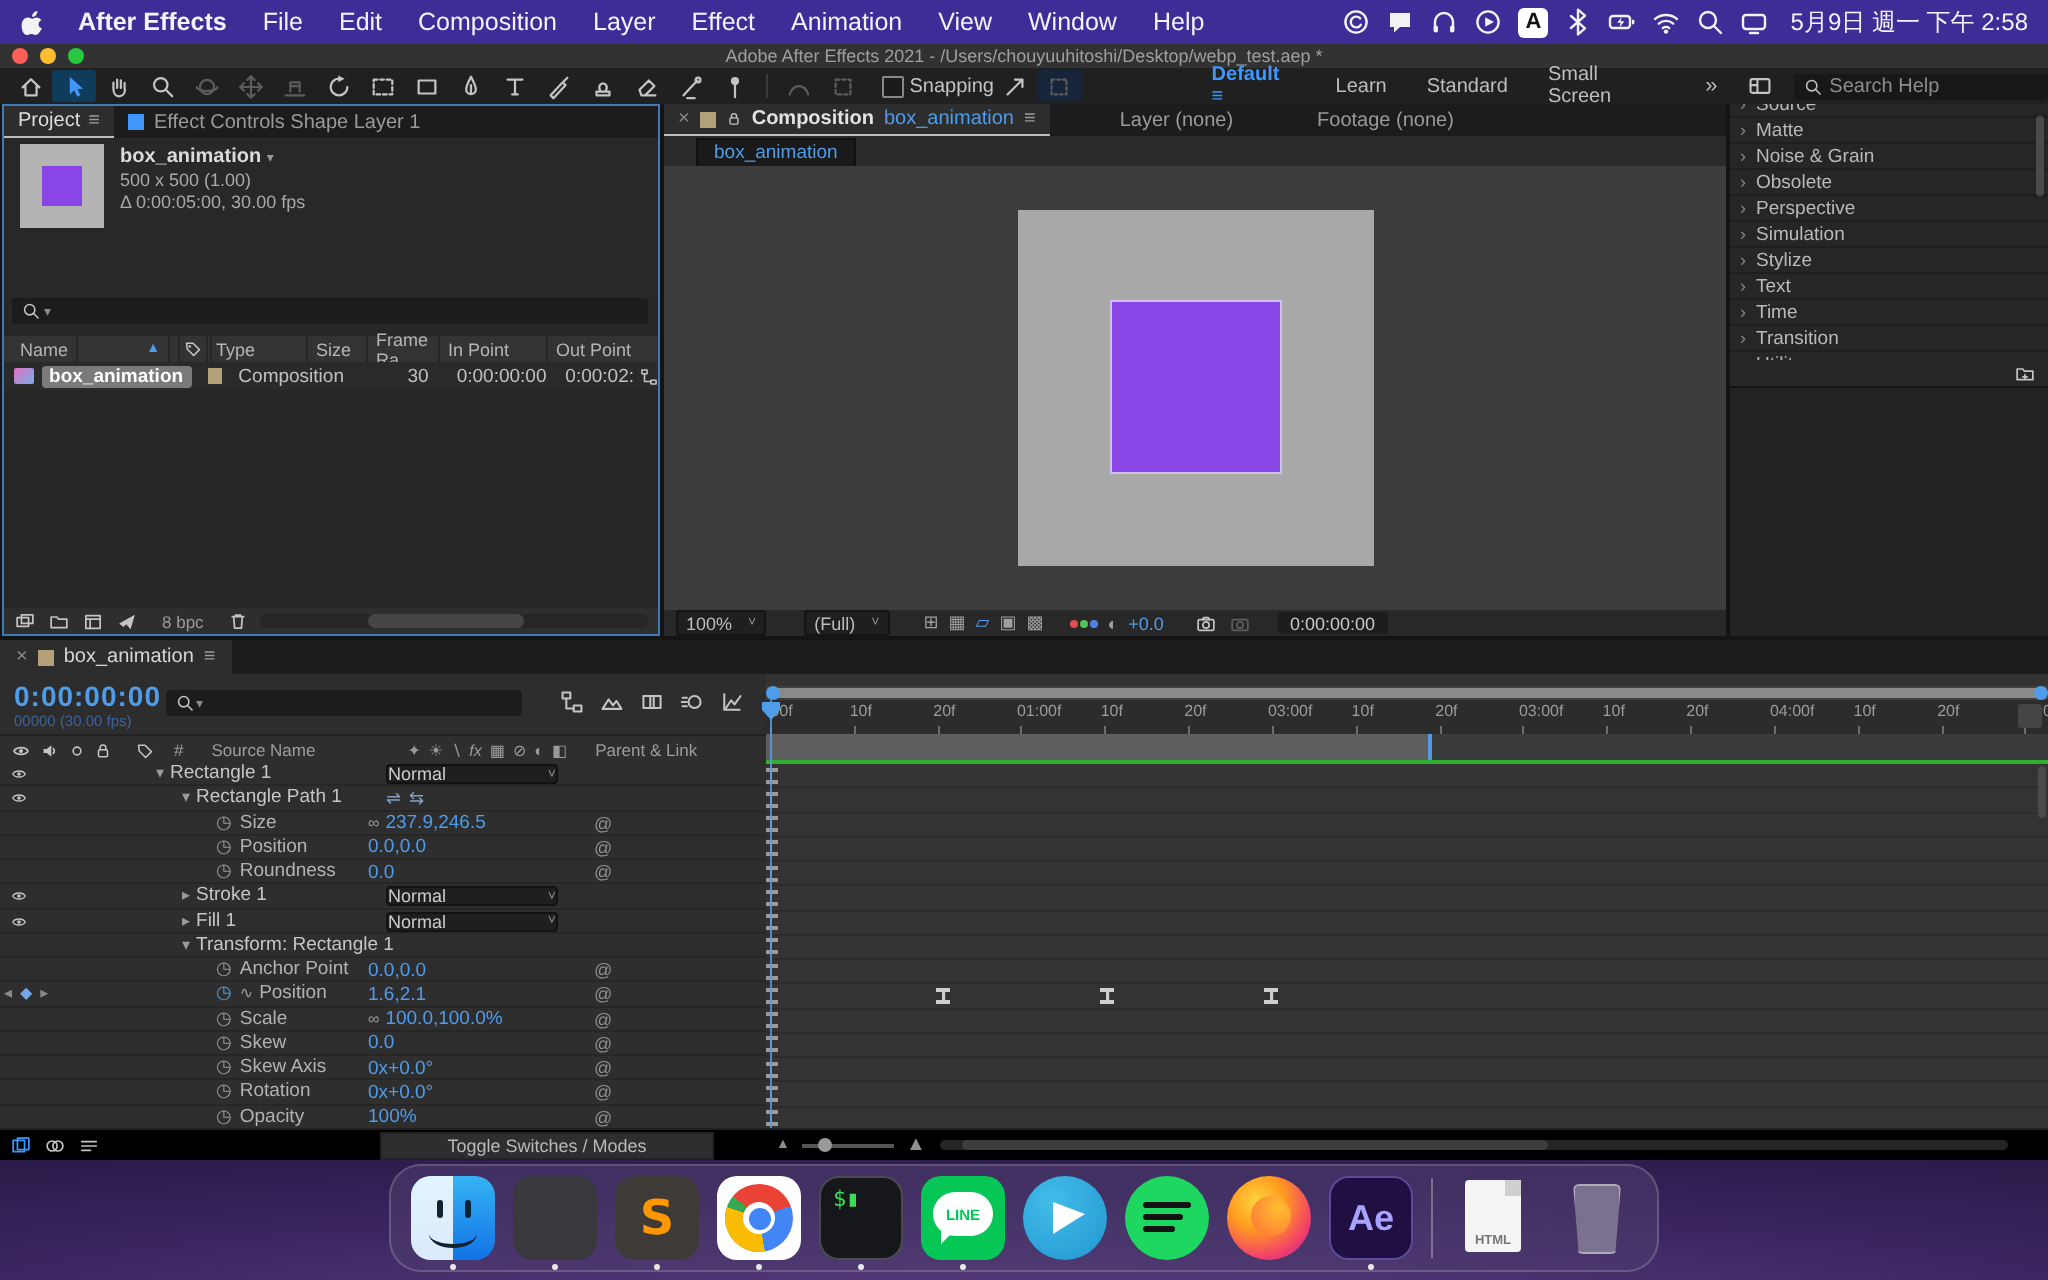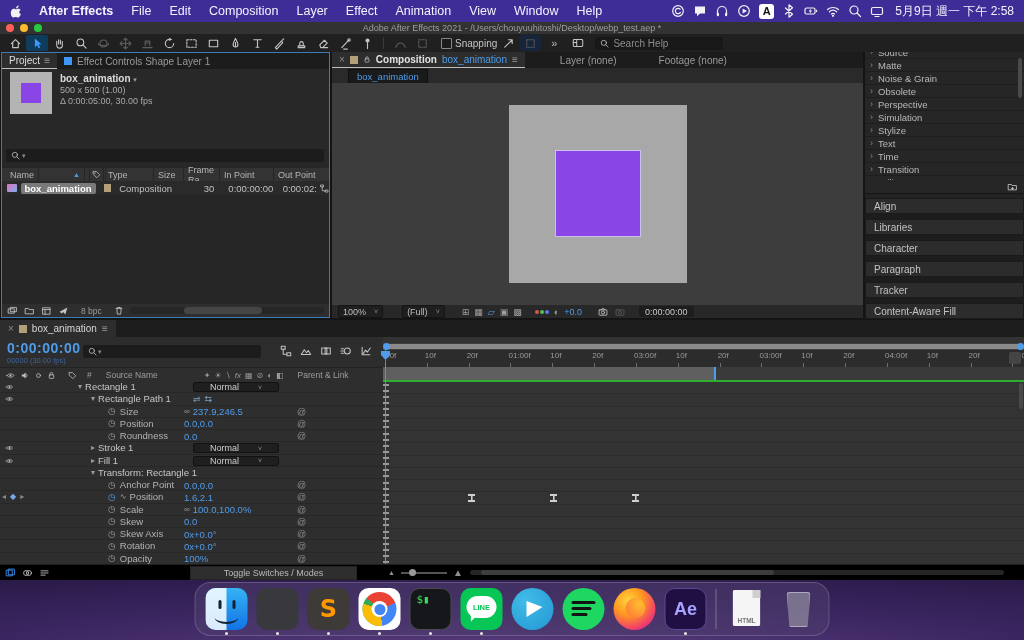--- a/index.html
+++ b/index.html
@@ -126,21 +126,21 @@
   .trow{position:relative;height:12.26px;border-bottom:1px solid #272727;box-sizing:border-box}
   .trow .avcol{position:absolute;left:4px;top:2px}
   .twirl{color:#9a9a9a;font-size:8px;margin-right:3px}
   .rlabel{color:#c6c6c6;font-size:9.5px}
   .plabel{color:#b2b2b2;font-size:9.5px}
   .stopw{font-size:9px;color:#9a9a9a;margin-right:4px}
   .stopw.blue{color:#4f9cea}
   .lblwrap{position:absolute;top:0;height:100%;display:flex;align-items:center}
   .modecol{position:absolute;left:193px;top:1px;width:100px;height:10px;display:flex;align-items:center}
   .dropdown{width:86px;height:10px;background:#1f1f1f;border:1px solid #121212;border-radius:2px;
-            color:#cdcdcd;font-size:9px;display:flex;align-items:center;justify-content:space-between;padding:0 16px;box-sizing:border-box}
+            color:#cdcdcd;font-size:9px;display:flex;align-items:center;justify-content:space-between;padding:0 0;box-sizing:border-box}
   .dropdown .car{color:#8a8a8a;font-size:7px}
   .pval{color:#4f9cea;font-size:9.5px}
   .linkico{color:#9a9a9a;margin-right:3px;font-size:8px}
   .pickwhip{position:absolute;left:297px;top:1px;color:#8f8f8f;font-size:9px}
   .keynav{position:absolute;left:2px;top:1px;display:flex;align-items:center;gap:4px;font-size:8px;color:#8a8a8a}
   .keynav .kd{color:#74a8e8;font-size:8px}
   .pathicons{display:flex;gap:4px;color:#7f9fc0;font-size:9px}
   
   .trackpane{position:absolute;left:383px;top:17px;right:0;bottom:15px;background:#333}
   .navigator{position:absolute;left:0;top:6px;width:100%;height:7px;background:#3f3f3f}
@@ -422,20 +422,26 @@
   <span class="tool ico">
       <svg width="13" height="13" viewBox="0 0 14 14">
         <path d="M3 11 11 3M11 3v4M11 3H7"></path>
       </svg>
     </span>
   <span class="tool ico dis" style="background:#17253a">
       <svg width="13" height="13" viewBox="0 0 14 14">
         <rect x="3" y="3" width="8" height="8" stroke-dasharray="1.5 1.5"></rect>
       </svg>
     </span>
+  <div id="workspace-tabs" style="display:flex;align-items:center;margin-left:55px">
+      <span class="ws active">Default<span> ≡</span></span>
+      <span class="ws">Learn</span>
+      <span class="ws">Standard</span>
+      <span class="ws">Small Screen</span>
+    </div>
   <span class="ws" style="color:#bdbdbd;font-size:11px">»</span>
   <span class="tool ico">
       <svg width="14" height="12" viewBox="0 0 14 14">
         <rect x="1.5" y="3" width="11" height="8" rx="1"></rect>
         <path d="M5.5 3v8M1.5 6.5h4"></path>
       </svg>
     </span>
   <div class="searchhelp">
     <span class="ico">
         <svg width="9" height="9" viewBox="0 0 14 14">
@@ -658,28 +664,20 @@
       </div>
     </div>
   <div class="fxtools">
     <span class="ico">
         <svg width="11" height="10" viewBox="0 0 14 14">
           <path d="M1.5 3.5h4l1 1.5h6v6h-11z"></path>
           <path d="M7 7.5v3M5.5 9h3"></path>
         </svg>
       </span>
   </div>
-  <div class="fxsections" id="fx-sections">
-      <div class="fxsec">Align</div>
-      <div class="fxsec">Libraries</div>
-      <div class="fxsec">Character</div>
-      <div class="fxsec">Paragraph</div>
-      <div class="fxsec">Tracker</div>
-      <div class="fxsec">Content-Aware Fill</div>
-    </div>
   <div class="fxscroll"></div>
 </div>
 
 <div class="panel" id="timeline">
   <div class="tltabbar">
     <div class="tltab">
       <span class="xclose">×</span>
       <span class="tansq"></span>
       <span>box_animation</span>
       <span class="hamb">≡</span>

